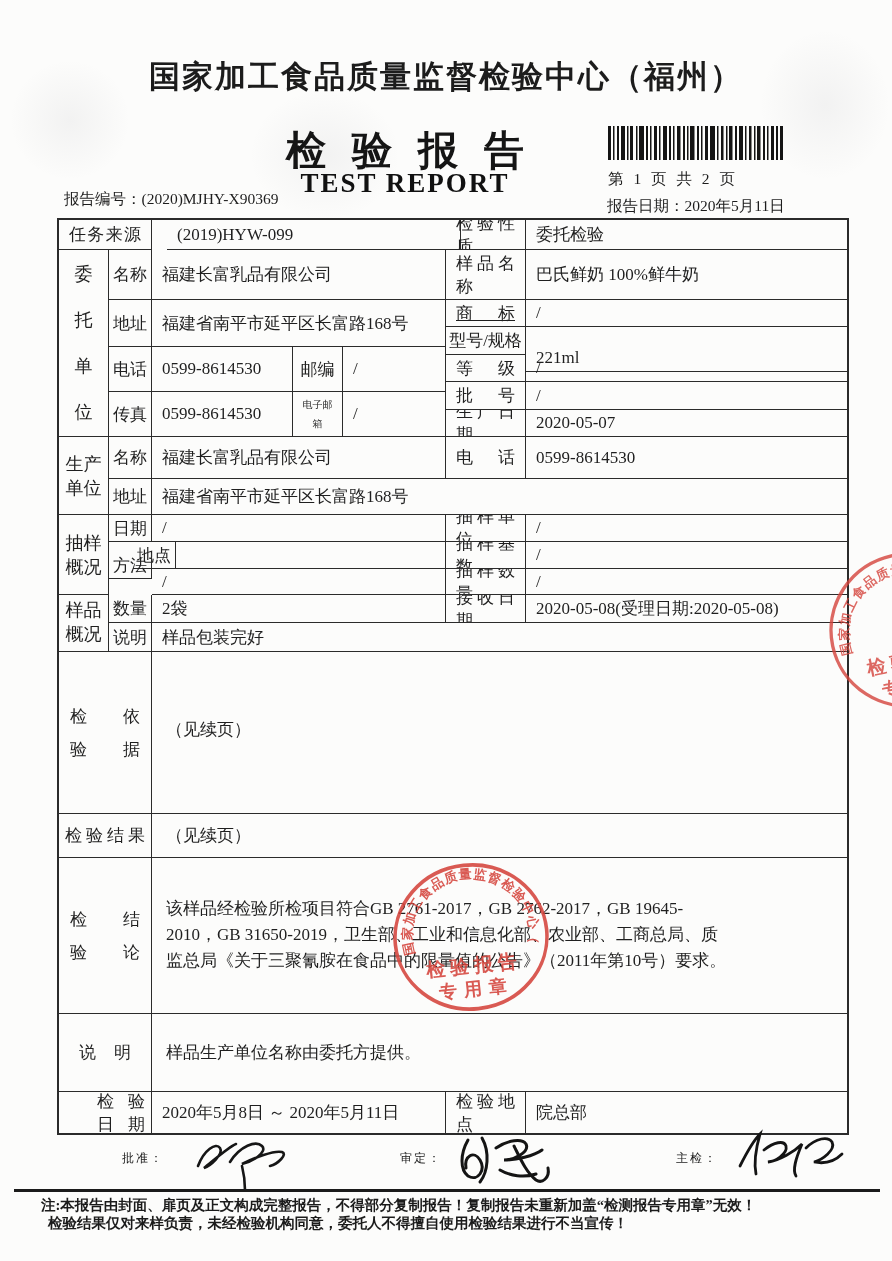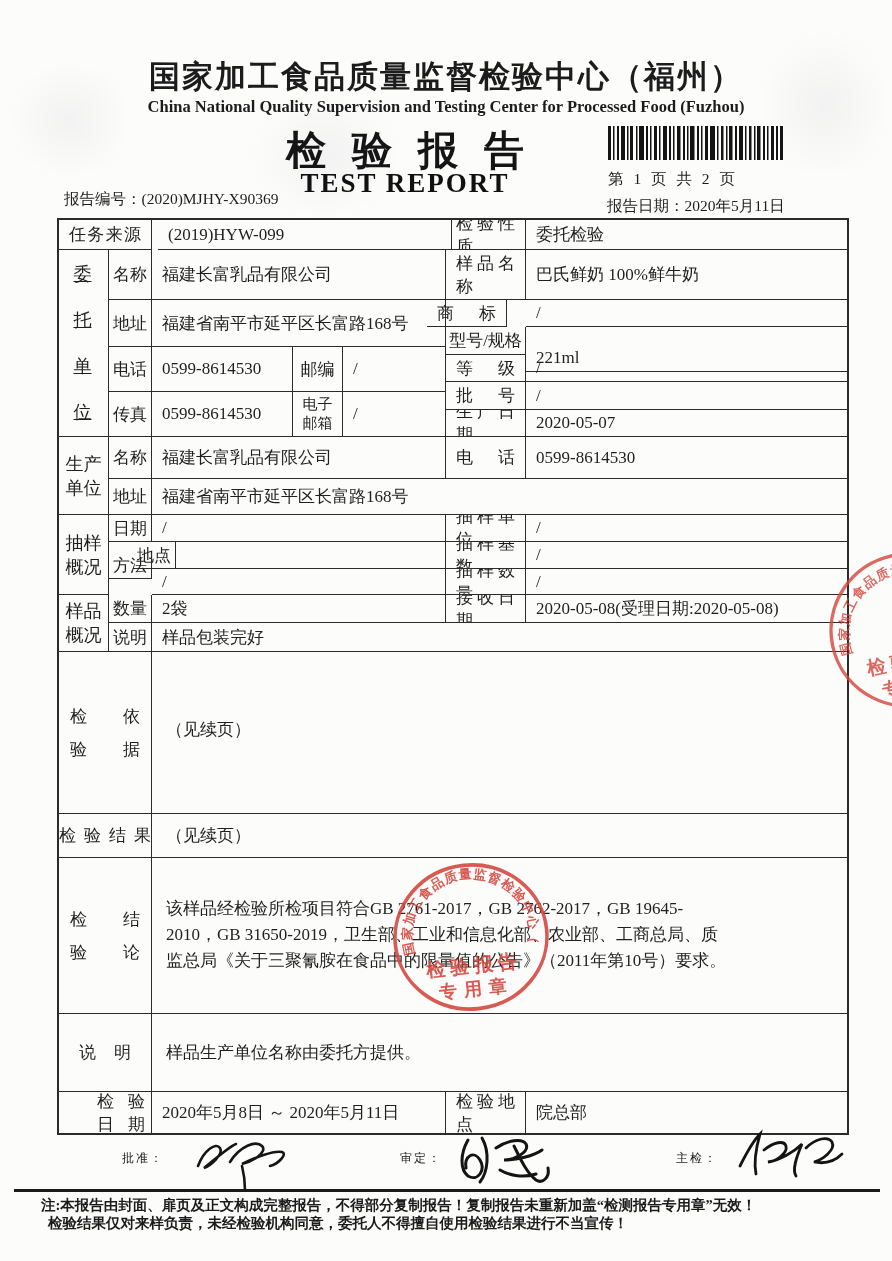--- a/index.html
+++ b/index.html
@@ -24,44 +24,43 @@
   
   #tbl{left:57px;top:218px;width:788px;height:913px;border:2px solid #2b2b2b;background:transparent;}
   .c{position:absolute;box-sizing:border-box;border-right:1px solid #2b2b2b;border-bottom:1px solid #2b2b2b;
      font-size:17px;color:#1f1f1f;display:flex;align-items:center;overflow:hidden;}
   .c.noR{border-right:none;}
   .c.noB{border-bottom:none;}
   .lab{justify-content:center;text-align:center;}
   .val{padding-left:10px;}
   .spread{display:block;width:100%;padding:0 10px;box-sizing:border-box;
      text-align:justify;text-align-last:justify;}
-  .vgroup{width:20px;word-break:break-all;line-height:46px;font-size:18px;text-align:left;text-decoration:underline;}
+  .vgroup{width:20px;word-break:break-all;line-height:46px;font-size:18px;text-align:center;}
   .wgroup{width:40px;word-break:break-all;line-height:24px;font-size:18px;text-align:center;}
-  .small2{font-size:15px;width:34px;word-break:break-all;line-height:19px;text-align:center;margin:0 auto;}
+  .small2{font-size:10px;width:34px;word-break:break-all;line-height:19px;text-align:center;margin:0 auto;}
   .twoline{flex-direction:row;justify-content:center;}
   .twoline .spread{line-height:33px;padding:0 18px;}
   .para{display:block;padding:38px 118px 0 14px;line-height:26px;}
   
   .sig-label{font-size:12px;color:#1b1b1b;letter-spacing:2px;}
   .footline{left:14px;top:1189px;width:866px;height:3px;background:#1b1b1b;}
   .note1{left:22px;top:1196px;font-size:14.5px;font-weight:600;color:#1b1b1b;margin-left:19px;}
   .note2{left:48px;top:1214px;font-size:14.5px;font-weight:600;color:#1b1b1b;}
   svg{display:block;}
 </style>
 </head>
 <body>
 
 <div id="page">
 
   <div class="smudge" style="left:10px;top:60px;width:120px;height:120px;"></div>
   <div class="smudge" style="left:250px;top:90px;width:150px;height:130px;"></div>
   <div class="smudge" style="left:760px;top:30px;width:130px;height:150px;"></div>
 
   <div class="abs org-cn">国家加工食品质量监督检验中心（福州）</div>
-  <div class="abs org-en">China National Quality Supervision and Testing Center for Processed Food (Fuzhou)</div>
   <div class="abs title-cn">检验报告</div>
   <div class="abs title-en">TEST REPORT</div>
 
   <div class="abs" style="left:608px;top:126px;width:175px;height:34px;">
     <svg width="175" height="34" viewBox="0 0 175 34">
       <g fill="#141414">
         <rect x="0" y="0" width="3" height="34"></rect>
           <rect x="5" y="0" width="1.5" height="34"></rect>
         <rect x="9" y="0" width="2" height="34"></rect>
           <rect x="13" y="0" width="4" height="34"></rect>
@@ -105,21 +104,21 @@
 
   <div class="abs pageinfo">第 1 页  共 2 页</div>
   <div class="abs repno">报告编号：(2020)MJHY-X90369</div>
   <div class="abs repdate">报告日期：2020年5月11日</div>
 
   <div id="tbl" class="abs">
 
     <div class="c lab" style="left:0;top:0;width:93px;height:30px;">
         <span class="spread">任务来源</span>
       </div>
-    <div class="c val" style="left:99px;top:0;width:294px;height:30px;">(2019)HYW-099</div>
+    <div class="c val" style="left:108px;top:0;width:294px;height:30px;">(2019)HYW-099</div>
     <div class="c lab" style="left:387px;top:0;width:80px;height:30px;">
         <span class="spread">检验性质</span>
       </div>
     <div class="c val noR" style="left:467px;top:0;width:321px;height:30px;">委托检验</div>
 
     <div class="c lab" style="left:0;top:30px;width:50px;height:187px;">
         <div class="vgroup">委托单位</div>
       </div>
     <div class="c lab" style="left:50px;top:30px;width:43px;height:50px;">名称</div>
     <div class="c val" style="left:93px;top:30px;width:294px;height:50px;">福建长富乳品有限公司</div>
@@ -136,21 +135,21 @@
     <div class="c lab" style="left:234px;top:127px;width:50px;height:45px;">邮编</div>
     <div class="c val" style="left:284px;top:127px;width:103px;height:45px;">/</div>
 
     <div class="c lab" style="left:50px;top:172px;width:43px;height:45px;">传真</div>
     <div class="c val" style="left:93px;top:172px;width:141px;height:45px;">0599-8614530</div>
     <div class="c lab" style="left:234px;top:172px;width:50px;height:45px;">
         <div class="small2">电子邮箱</div>
       </div>
     <div class="c val" style="left:284px;top:172px;width:103px;height:45px;">/</div>
 
-    <div class="c lab" style="left:368px;top:80px;width:80px;height:27px;">
+    <div class="c lab" style="left:387px;top:80px;width:80px;height:27px;text-decoration:underline;">
         <span class="spread">商标</span>
       </div>
     <div class="c val noR" style="left:467px;top:80px;width:321px;height:27px;">/</div>
     <div class="c lab" style="left:387px;top:107px;width:80px;height:28px;">型号/规格</div>
     <div class="c val noR" style="left:467px;top:124px;width:321px;height:28px;text-align:right;">221ml</div>
     <div class="c lab" style="left:387px;top:135px;width:80px;height:27px;">
         <span class="spread">等级</span>
       </div>
     <div class="c val noR" style="left:467px;top:135px;width:321px;height:27px;">/</div>
     <div class="c lab" style="left:387px;top:162px;width:80px;height:28px;">
@@ -189,42 +188,42 @@
         <span class="spread">抽样基数</span>
       </div>
     <div class="c val noR" style="left:467px;top:322px;width:321px;height:27px;">/</div>
     <div class="c lab" style="left:50px;top:333px;width:43px;height:26px;">方法</div>
     <div class="c val" style="left:93px;top:349px;width:294px;height:26px;">/</div>
     <div class="c lab" style="left:387px;top:349px;width:80px;height:26px;">
         <span class="spread">抽样数量</span>
       </div>
     <div class="c val noR" style="left:467px;top:349px;width:321px;height:26px;">/</div>
 
-    <div class="c lab" style="left:0;top:375px;width:50px;height:57px;">
+    <div class="c lab" style="left:0;top:375px;width:50px;height:57px;font-family:Liberation Mono, monospace;">
         <div class="wgroup">样品概况</div>
       </div>
     <div class="c lab" style="left:50px;top:375px;width:43px;height:28px;">数量</div>
     <div class="c val" style="left:93px;top:375px;width:294px;height:28px;">2袋</div>
     <div class="c lab" style="left:387px;top:375px;width:80px;height:28px;">
         <span class="spread">接收日期</span>
       </div>
     <div class="c val noR" style="left:467px;top:375px;width:321px;height:28px;">2020-05-08(受理日期:2020-05-08)</div>
     <div class="c lab" style="left:50px;top:403px;width:43px;height:29px;">说明</div>
     <div class="c val noR" style="left:93px;top:403px;width:695px;height:29px;">样品包装完好</div>
 
     <div class="c lab twoline" style="left:0;top:432px;width:93px;height:162px;">
       <span class="spread">检验</span>
       <span class="spread">依据</span>
     </div>
     <div class="c noR" style="left:93px;top:432px;width:695px;height:162px;align-items:flex-start;">
       <span style="padding:66px 0 0 14px;">（见续页）</span>
     </div>
 
     <div class="c lab" style="left:0;top:594px;width:93px;height:44px;">
-        <span class="spread" style="padding:0 0;">检验结果</span>
+        <span class="spread" style="padding:0 6px;">检验结果</span>
       </div>
     <div class="c val noR" style="left:93px;top:594px;width:695px;height:44px;padding-left:14px;">（见续页）</div>
 
     <div class="c lab twoline" style="left:0;top:638px;width:93px;height:156px;">
       <span class="spread">检验</span>
       <span class="spread">结论</span>
     </div>
     <div class="c noR" style="left:93px;top:638px;width:695px;height:156px;align-items:flex-start;">
       <span class="para">该样品经检验所检项目符合GB 2761-2017，GB 2762-2017，GB 19645-2010，GB 31650-2019，卫生部、工业和信息化部、农业部、工商总局、质监总局《关于三聚氰胺在食品中的限量值的公告》（2011年第10号）要求。</span>
     </div>

